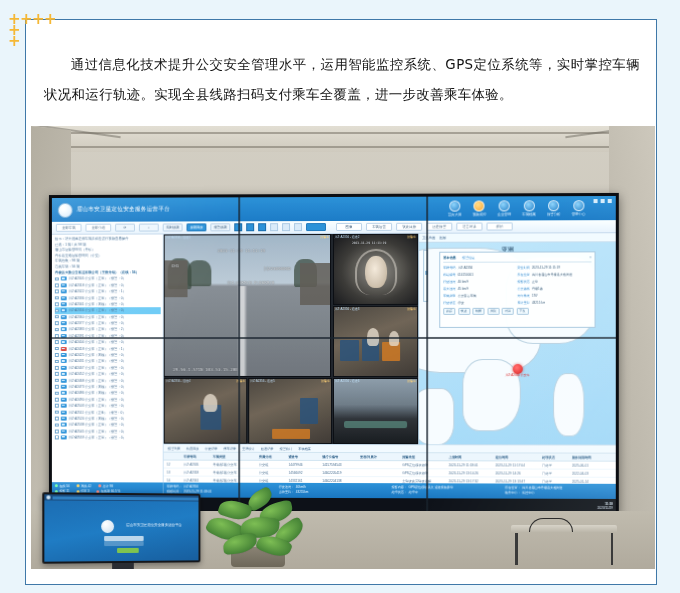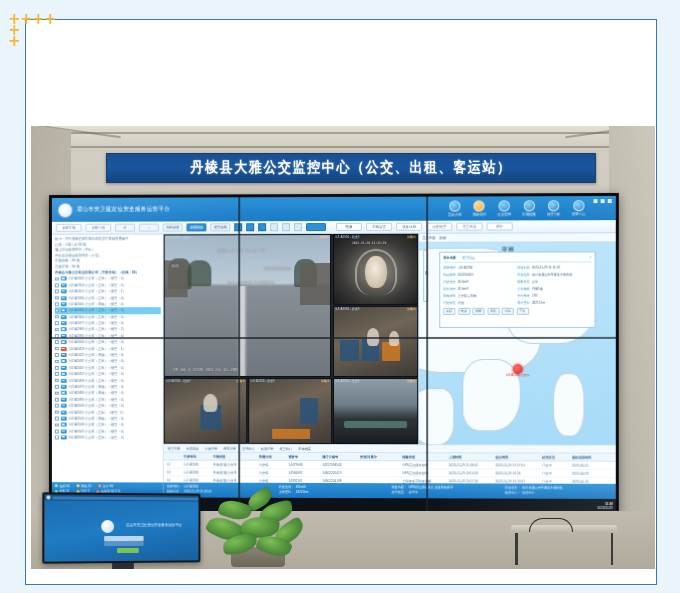--- a/index.html
+++ b/index.html
@@ -312,34 +312,32 @@
   <span class="plus" style="left:2px;top:6px;">+</span>
   <span class="plus" style="left:14px;top:6px;">+</span>
   <span class="plus" style="left:26px;top:6px;">+</span>
   <span class="plus" style="left:38px;top:6px;">+</span>
   <span class="plus" style="left:2px;top:17px;">+</span>
   <span class="plus" style="left:2px;top:28px;">+</span>
 </div>
 
 <div id="card">
 
+  <p id="para">通过信息化技术提升公交安全管理水平，运用智能监控系统、GPS定位系统等，实时掌控车辆状况和运行轨迹。实现全县线路扫码支付乘车全覆盖，进一步改善乘车体验。</p>
 
   <div id="photo">
     <div class="wall-back"></div>
     <div class="ceil"></div>
     <div class="ceil-line" style="top:6px;"></div>
     <div class="ceil-line" style="top:20px;"></div>
     <div class="beam" style="left:0;top:4px;width:90px;transform:rotate(8deg);"></div>
     <div class="beam" style="right:0;top:4px;width:90px;transform:rotate(-8deg);"></div>
     <div class="wall-left"></div>
     <div class="wall-right"></div>
 
-    <div id="banner">
-      <span>丹棱县大雅公交监控中心（公交、出租、客运站）</span>
-    </div>
 
     <div id="wall">
       <div id="screen">
 
         <div id="app-head">
           <div class="logo-circ"></div>
           <div class="app-title">眉山市安卫星定位安全服务运营平台</div>
           <div class="nav-wrap">
             <div class="nav-item">
               <div class="nav-dot"></div>

